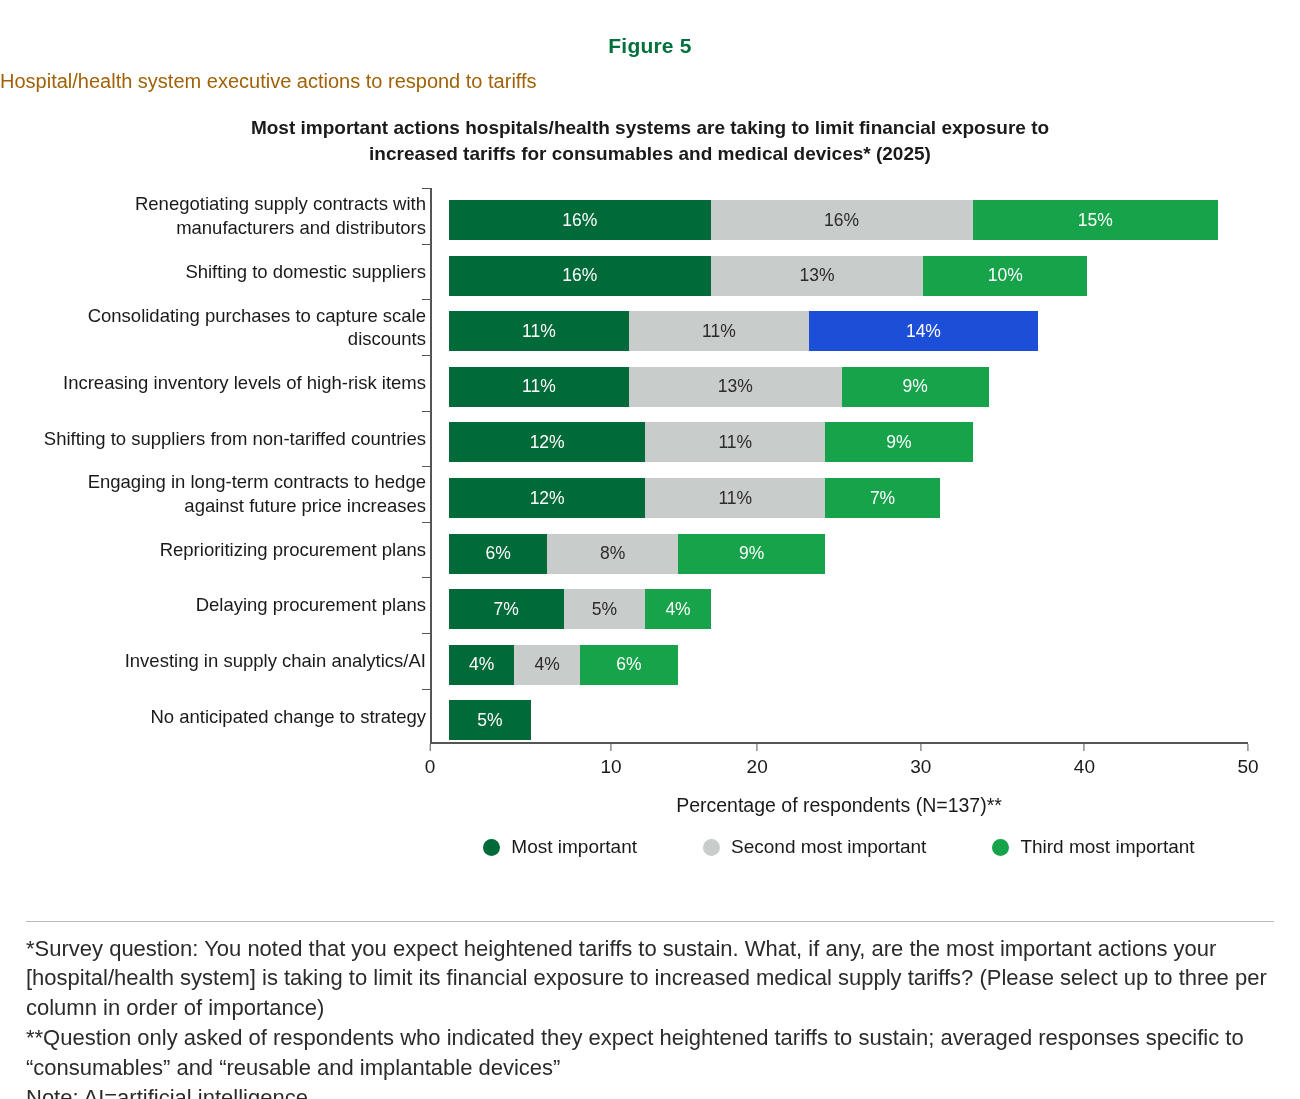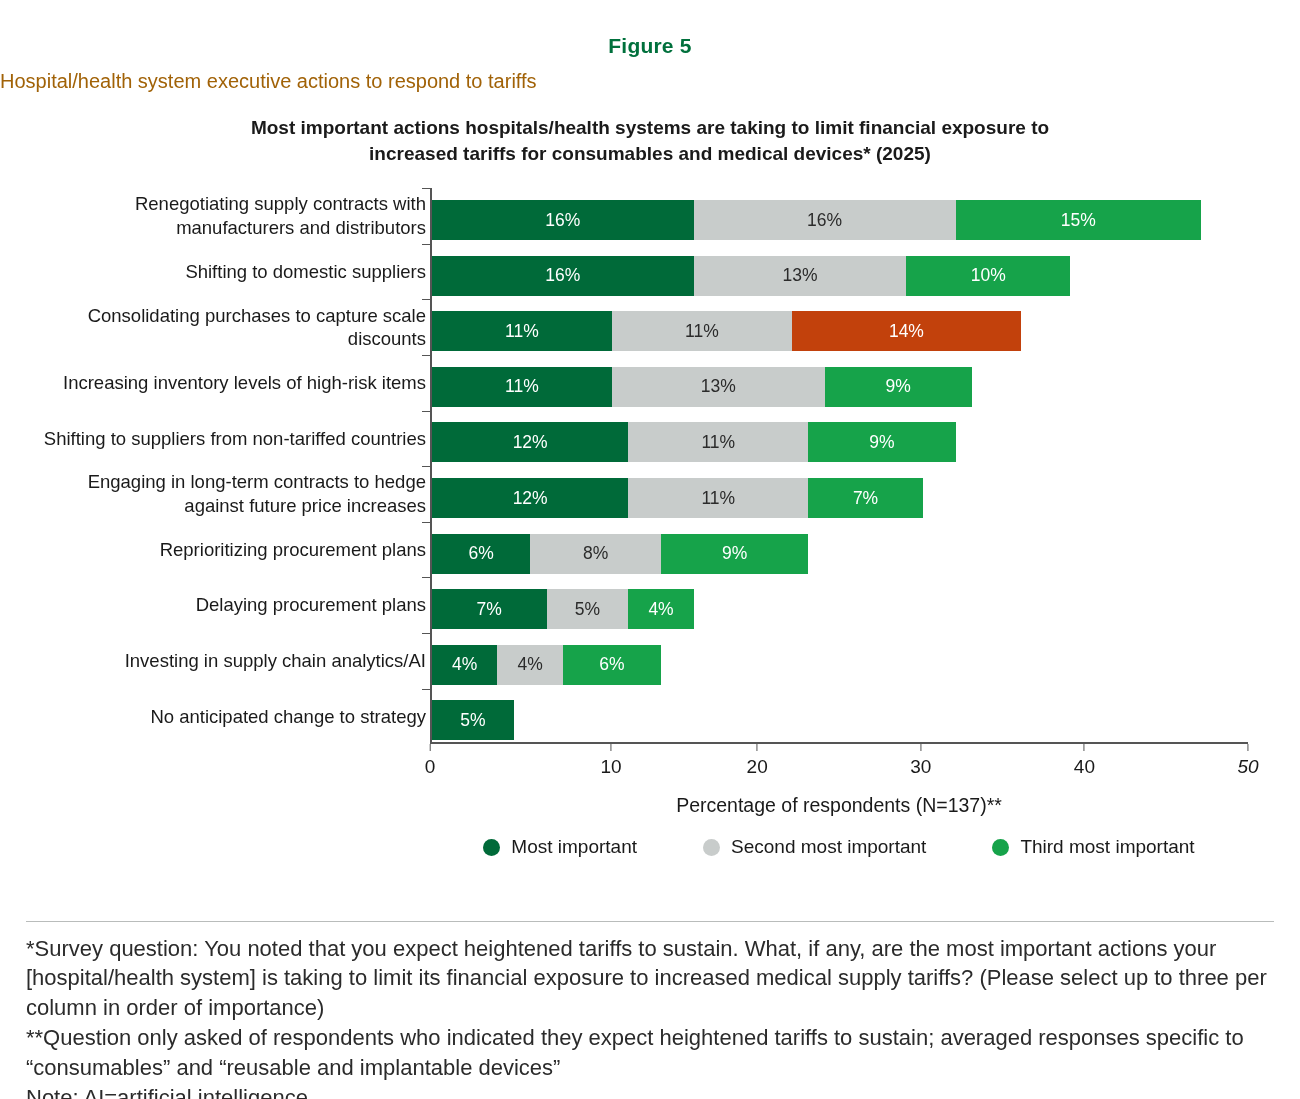--- a/index.html
+++ b/index.html
@@ -98,20 +98,21 @@
     background: #555555;
     top: 0px;
   }
   .bars {
     position: absolute;
     left: 432px;
     top: 50%;
     transform: translateY(-50%);
     display: flex;
     height: 32px;
+    padding-left: 17px;
   }
   .seg {
     height: 40px;
     display: flex;
     align-items: center;
     justify-content: center;
     font-size: 17.5px;
     box-sizing: border-box;
   }
   .seg.s0 { background: #006A39; color: #ffffff; }
@@ -241,21 +242,21 @@
         <div class="row">
           <div class="row-label">Consolidating purchases to capture scale discounts</div>
           <div class="tickmark"></div>
           <div class="bars">
             <div class="seg s0" style="width: 179.96px; background: rgb(0, 106, 57);">
               <span>11%</span>
             </div>
             <div class="seg s1" style="width: 179.96px; background: rgb(200, 204, 203);">
               <span>11%</span>
             </div>
-            <div class="seg s2" style="width: 229.04px; background: #c2410c;">
+            <div class="seg s2" style="width: 229.04px; background: #1d4ed8;">
               <span>14%</span>
             </div>
           </div>
         </div>
         <div class="row">
           <div class="row-label">Increasing inventory levels of high-risk items</div>
           <div class="tickmark"></div>
           <div class="bars">
             <div class="seg s0" style="width: 179.96px; background: rgb(0, 106, 57);">
               <span>11%</span>
@@ -368,21 +369,21 @@
           <div>20</div>
         </div>
         <div class="xtick" style="left: 490.8px;">
           <div class="stem"></div>
           <div>30</div>
         </div>
         <div class="xtick" style="left: 654.4px;">
           <div class="stem"></div>
           <div>40</div>
         </div>
-        <div class="xtick" style="left: 818px; font-style: italic;">
+        <div class="xtick" style="left: 818px;">
           <div class="stem"></div>
           <div>50</div>
         </div>
       </div>
     <div class="x-axis-title">Percentage of respondents (N=137)**</div>
 
     <div class="legend" id="legend">
         <div class="legend-item">
           <span class="legend-dot" style="background: rgb(0, 106, 57);"></span>
           <span>Most important</span>

